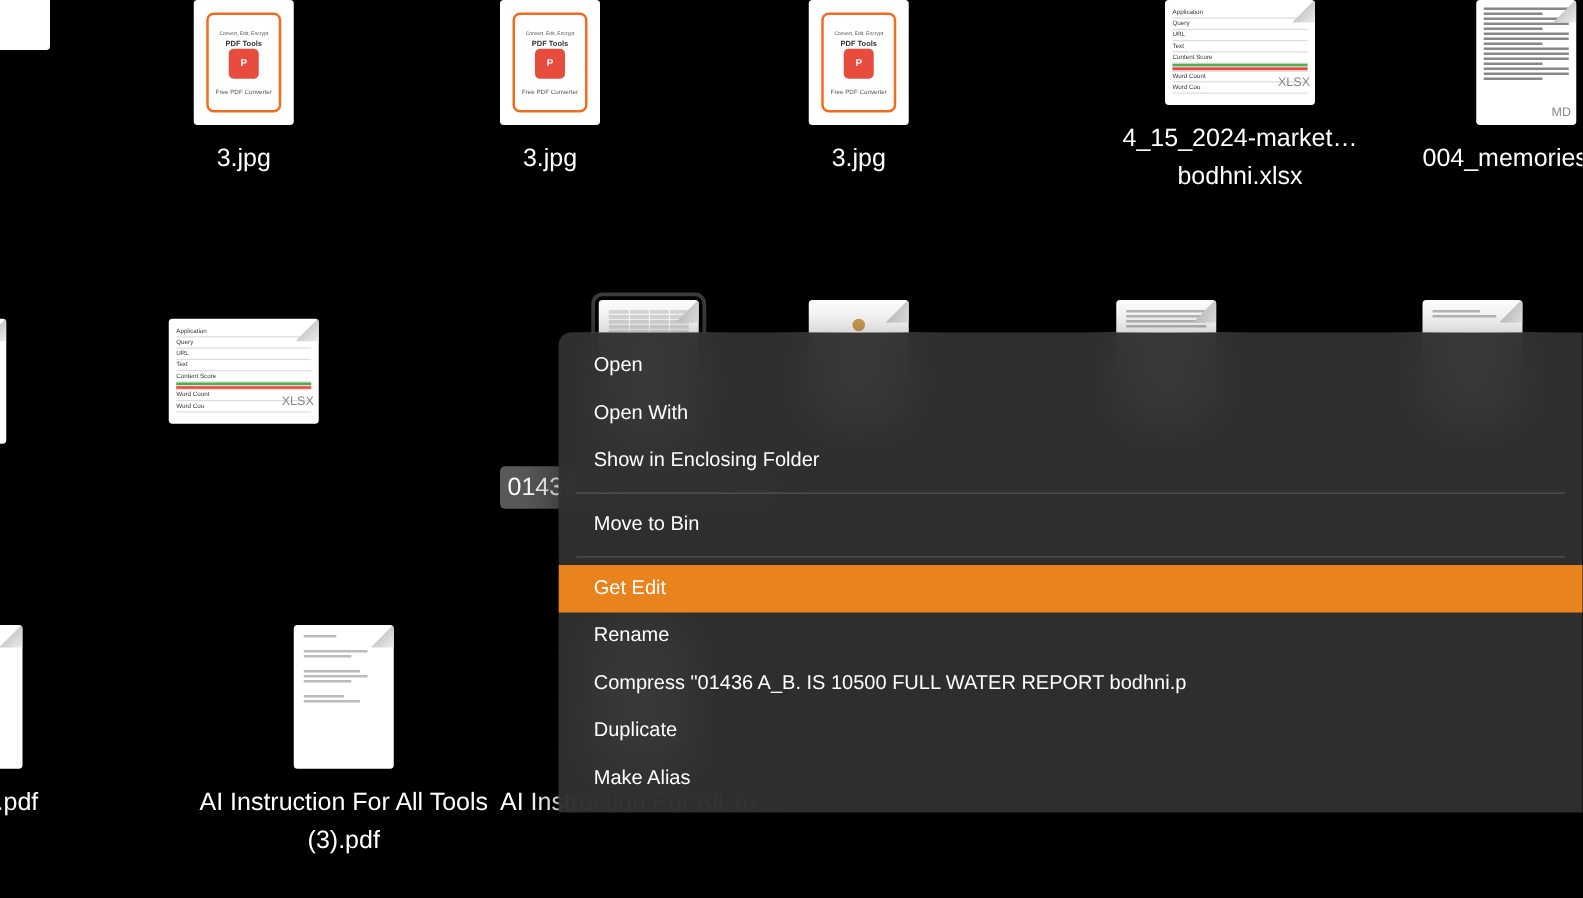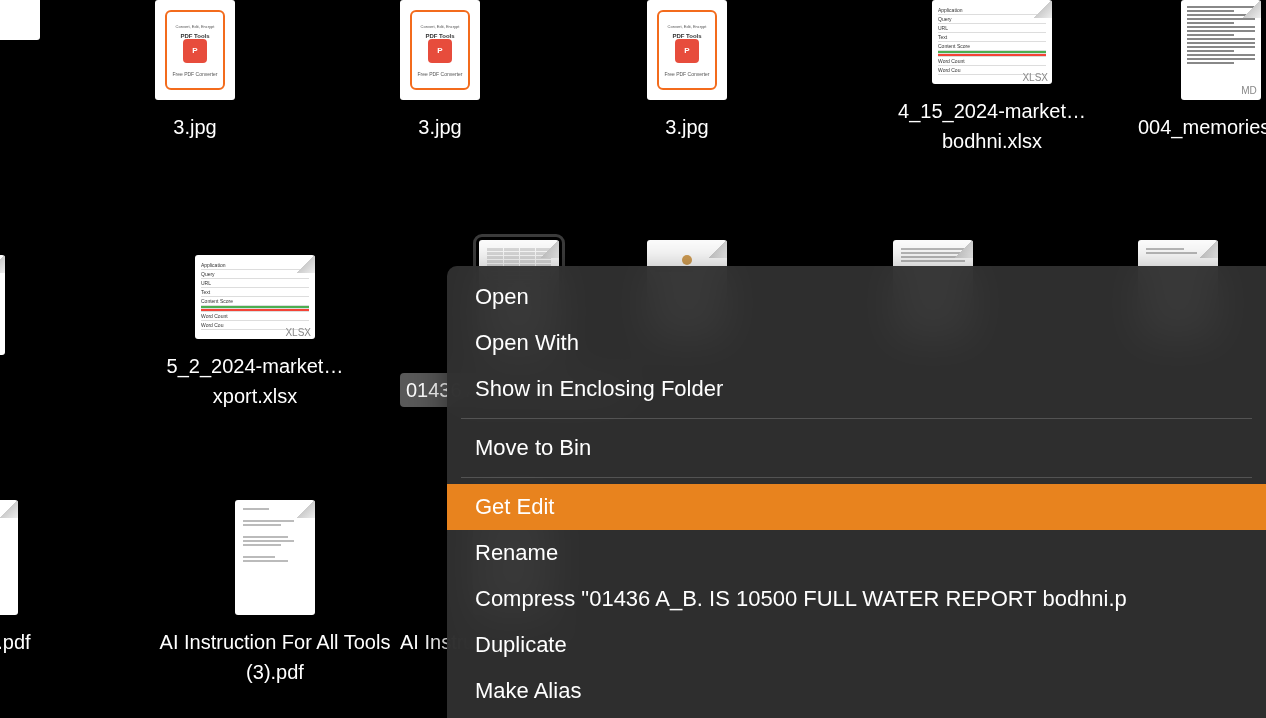--- a/index.html
+++ b/index.html
@@ -100,21 +100,21 @@
     }
     .xlsx-row.green {
       background: #4caf50;
     }
     .xlsx-row.red-bar {
       background: #f44336;
       height: 3px;
     }
     .xlsx-badge {
       position: absolute;
-      bottom: 1px;
+      bottom: 12px;
       right: 4px;
       color: #888;
       font-size: 10px;
       font-weight: 300;
       margin-top: 40px;
     }
     .file-icon.md {
       background: #fff;
       padding: 6px;
       text-align: center;
@@ -218,21 +218,21 @@
       left: 447px;
       right: 0;
       background: rgba(48,48,48,0.96);
       backdrop-filter: blur(20px);
       border-radius: 10px 0 0 0;
       padding: 8px 0;
       box-shadow: 0 10px 40px rgba(0,0,0,0.5);
     }
     .menu-item {
       padding: 10px 28px;
-      font-size: 22px;
+      font-size: 16px;
       color: #fff;
       cursor: pointer;
       white-space: nowrap;
       overflow: hidden;
     }
     .menu-item.highlighted {
       background: #e8831e;
     }
     .menu-separator {
       height: 1px;
@@ -347,21 +347,20 @@
       <div class="xlsx-row">URL</div>
       <div class="xlsx-row">Text</div>
       <div class="xlsx-row">Content Score</div>
       <div class="xlsx-row green"></div>
       <div class="xlsx-row red-bar"></div>
       <div class="xlsx-row">Word Count</div>
       <div class="xlsx-row">Word Cou</div>
       <div class="xlsx-badge">XLSX</div>
       <div class="dog-ear"></div>
     </div>
-    <div class="file-label multiline">5_2_2024-market…xport.xlsx</div>
   </div>
 
   <div class="file-item selected" style="top:240px; left:400px;">
     <div class="file-icon pdf-table" style="height:115px">
       <div class="table-grid">
         <div class="table-cell"></div>
           <div class="table-cell"></div>
           <div class="table-cell"></div>
           <div class="table-cell"></div>
         <div class="table-cell"></div>

